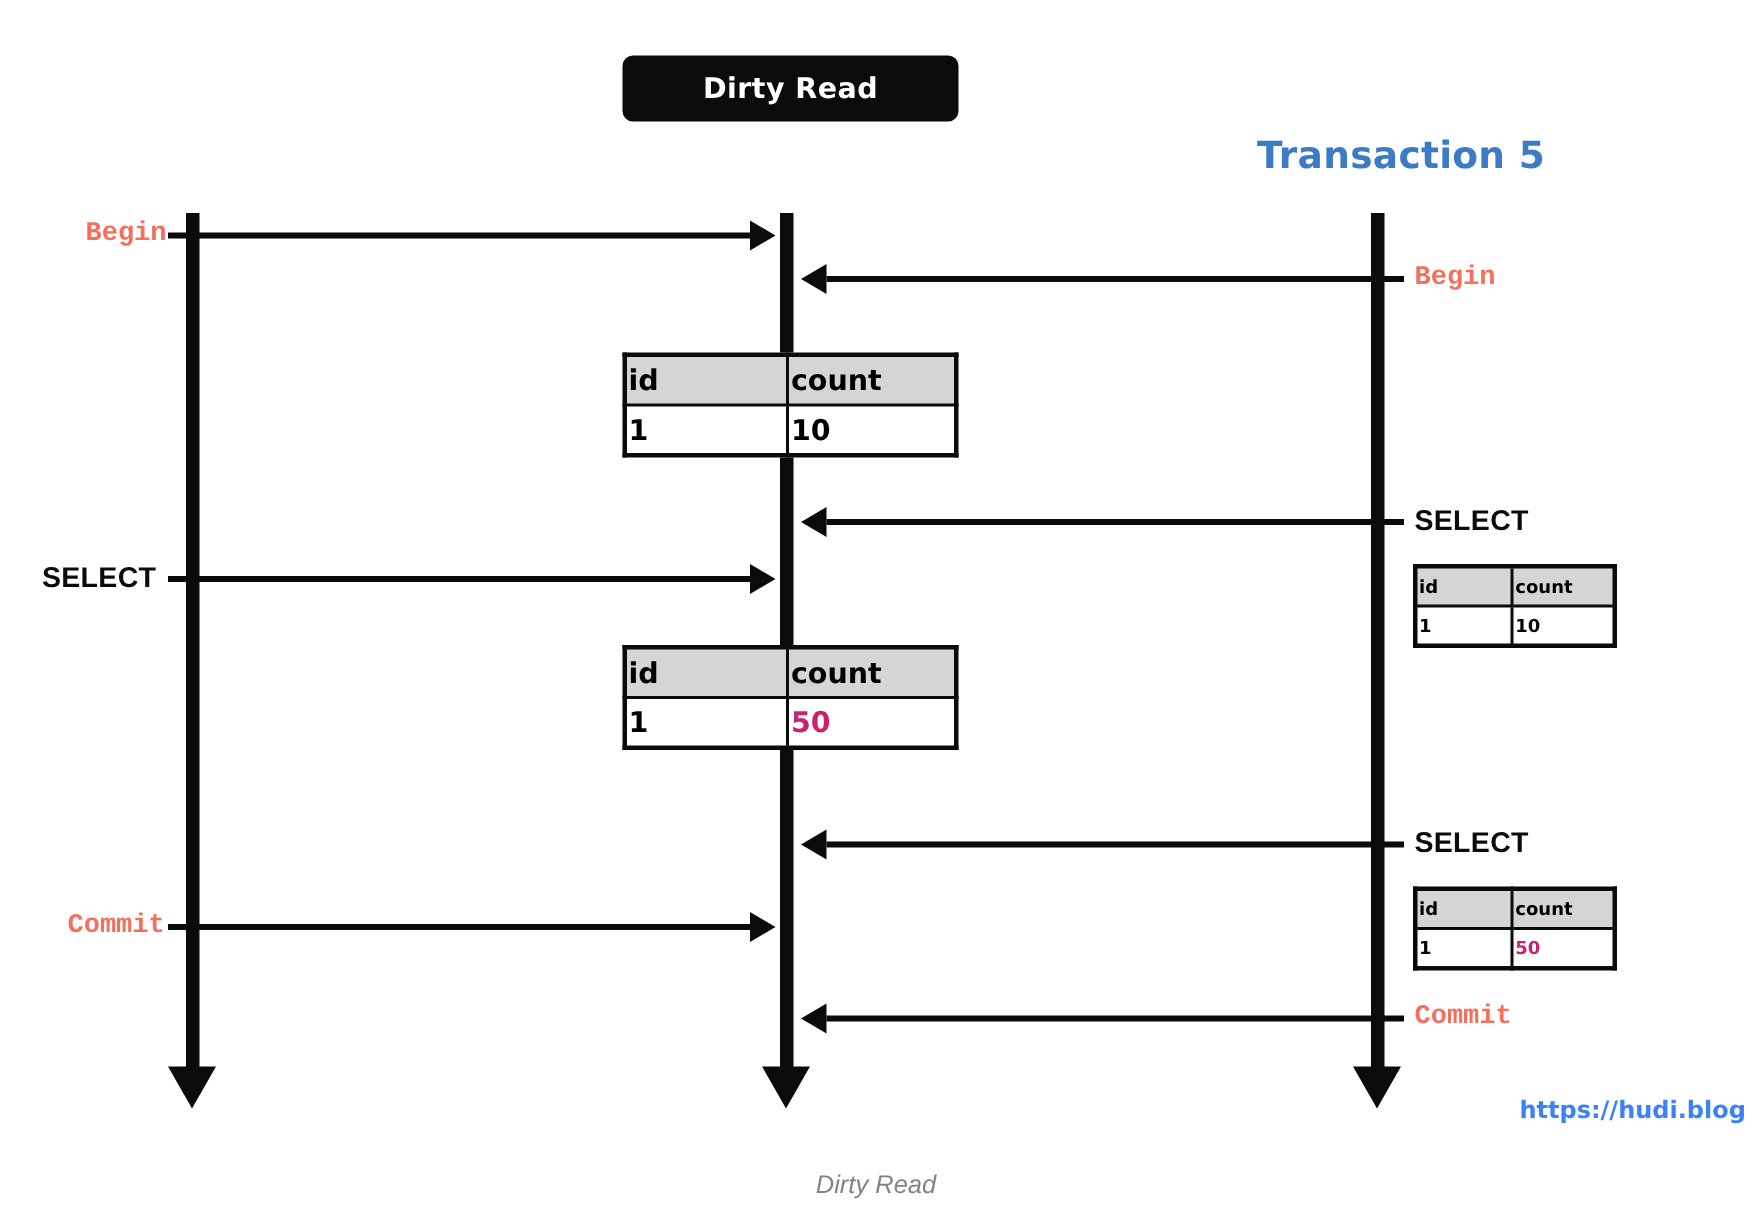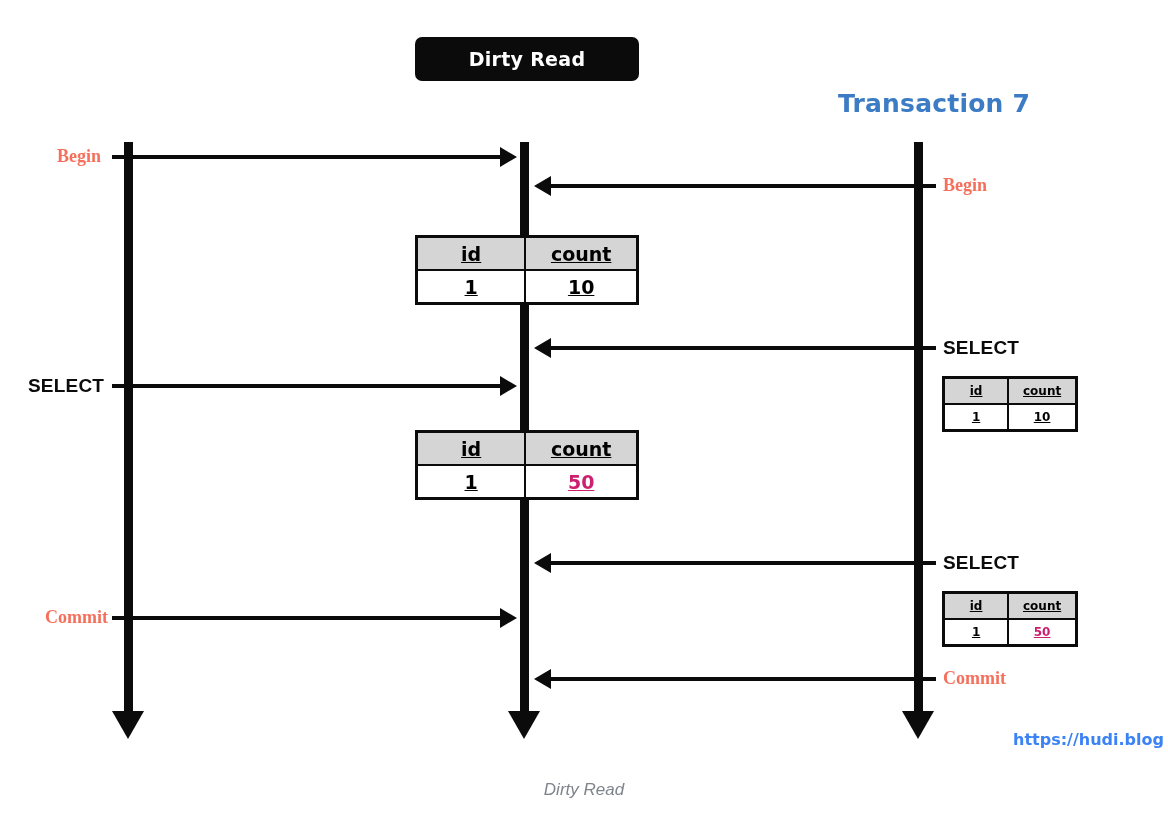--- a/index.html
+++ b/index.html
@@ -101,21 +101,21 @@
   }
 
   
   .lbl {
     position: absolute;
     white-space: nowrap;
     font-size: 18px;
     font-weight: bold;
   }
   .lbl.rounded {
-    font-family: Liberation Serif, serif;
+    font-family: Liberation Mono, monospace;
     color: #f4705c;
     font-size: 18px;
     text-align: center;
   }
   .lbl.sql {
     font-family: "Liberation Sans", sans-serif;
     color: #0b0b0b;
     font-size: 19px;
     letter-spacing: 0.2px;
   }
@@ -123,24 +123,23 @@
   
   .dtable {
     position: absolute;
     border-collapse: collapse;
     background: #ffffff;
     border: 3px solid #0b0b0b;
     font-family: "DejaVu Sans", sans-serif;
   }
   .dtable td {
     border: 2px solid #0b0b0b;
-    text-align: center;
+    text-align: left;
     font-weight: bold;
     background: #ffffff;
-    text-decoration: underline;
   }
   .dtable tr.hdr td {
     background: #d5d5d5;
   }
   
   .dtable.big { left: 415px; width: 224px; }
   .dtable.big td { height: 29px; font-size: 19px; width: 112px; }
   
   .dtable.small { left: 942px; width: 136px; }
   .dtable.small td { height: 22px; font-size: 12px; width: 68px; }
@@ -170,21 +169,21 @@
     font-family: "Liberation Sans", sans-serif;
   }
 </style>
 </head>
 <body>
 
 <div id="canvas">
 
   <div class="title-chip">Dirty Read</div>
 
-  <div class="col-head" id="head-t2">Transaction 7</div>
+  <div class="col-head" id="head-t2">Transaction 5</div>
 
   <div class="lifeline" id="lifeline-1"></div>
   <div class="lifeline" id="lifeline-2"></div>
   <div class="lifeline" id="lifeline-3"></div>
 
   <div class="lifeline-head" id="lifeline-head-1"></div>
   <div class="lifeline-head" id="lifeline-head-2"></div>
   <div class="lifeline-head" id="lifeline-head-3"></div>
 
   <div class="lbl rounded" style="left:57px; top:146px;">Begin</div>

